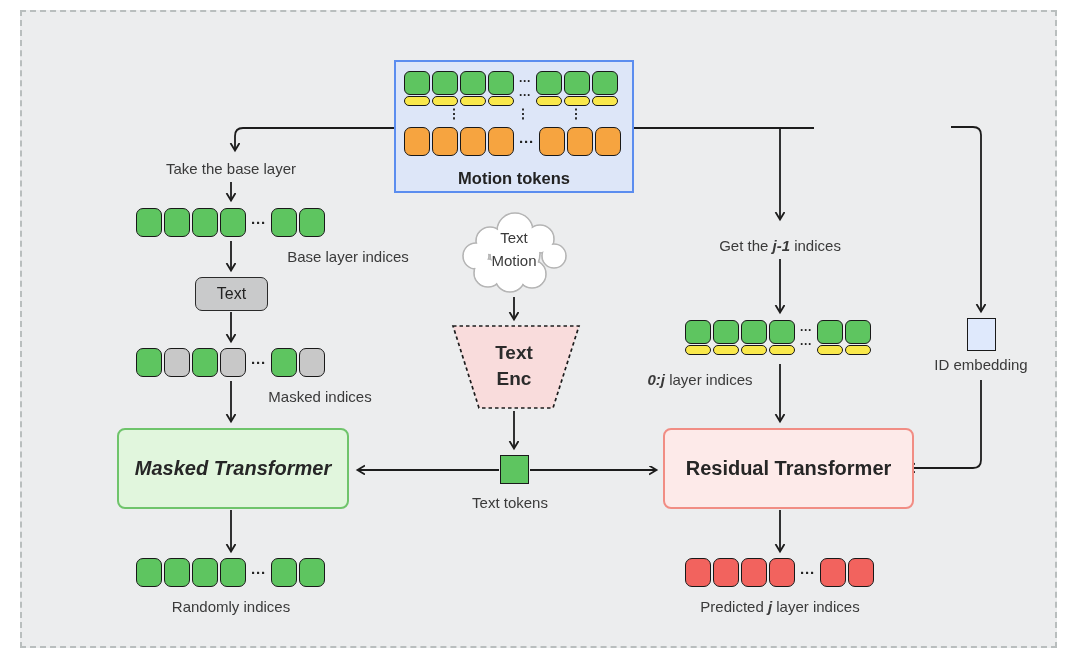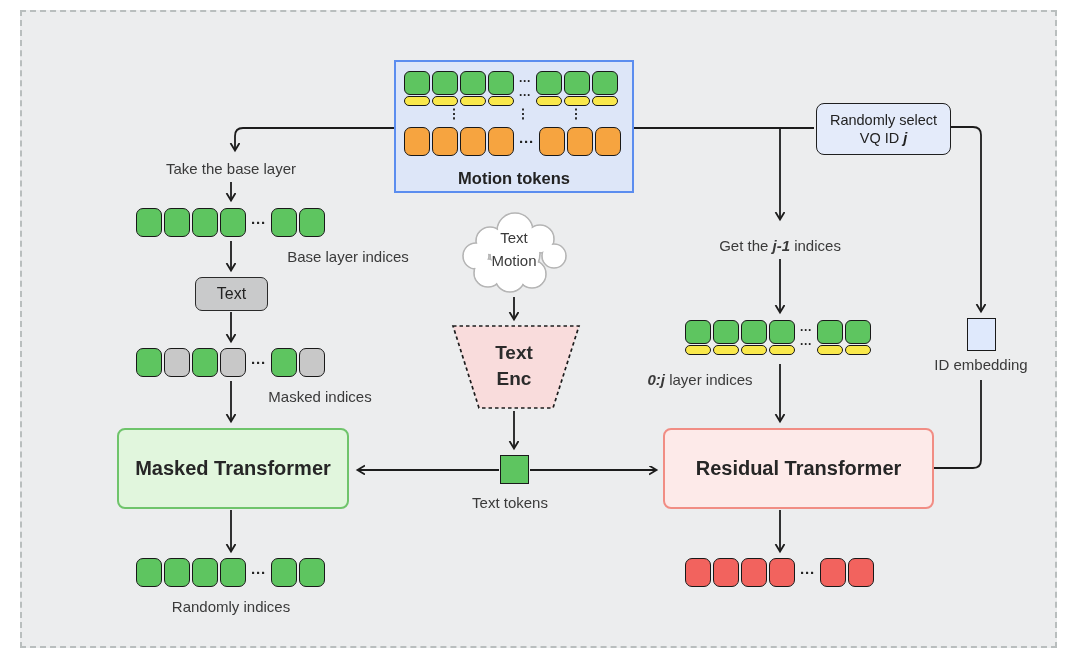--- a/index.html
+++ b/index.html
@@ -33,22 +33,22 @@
     box-sizing:border-box;background:var(--motion-fill);border:2px solid var(--motion-border);}
   .motion-label{position:absolute;left:514px;top:169px;transform:translateX(-50%);
     font-size:16.5px;font-weight:700;color:#222;white-space:nowrap;}
 
   .mask-box{position:absolute;left:195px;top:277px;width:73px;height:34px;box-sizing:border-box;
     background:var(--mask-fill);border:1.8px solid #2a2a2a;border-radius:7px;
     display:flex;align-items:center;justify-content:center;font-size:16px;color:#222;}
 
   .xformer{position:absolute;top:428px;height:81px;box-sizing:border-box;border-radius:8px;
     display:flex;align-items:center;justify-content:center;font-size:20px;font-weight:700;color:#262626;}
-  .xformer.masked{left:117px;width:232px;background:var(--masked-fill);border:2px solid var(--masked-border);}
-  .xformer.residual{left:663px;width:271px;background:var(--residual-fill);border:2px solid var(--residual-border);}
+  .xformer.masked{left:117px;width:232px;background:var(--masked-fill);border:2px solid var(--masked-border);font-style:italic;}
+  .xformer.residual{left:663px;width:251px;background:var(--residual-fill);border:2px solid var(--residual-border);}
 
   .rand-box{position:absolute;left:816px;top:103px;width:135px;height:52px;box-sizing:border-box;
     background:var(--rand-fill);border:1.8px solid #1f1f1f;border-radius:8px;
     display:flex;flex-direction:column;align-items:center;justify-content:center;
     font-size:14.5px;color:#222;line-height:1.25;}
 
   .square{position:absolute;box-sizing:border-box;border:1.7px solid #1a1a1a;}
   .text-tokens-sq{left:500px;top:455px;width:29px;height:29px;background:var(--green);}
   .id-sq{left:967px;top:318px;width:29px;height:33px;background:var(--id-fill);}
 
@@ -146,24 +146,20 @@
       </span>
       <span class="unit">
         <span class="tok" style="background: rgb(246, 164, 64);"></span>
       </span>
       <span class="unit">
         <span class="tok" style="background: rgb(246, 164, 64);"></span>
       </span>
     </div>
   <div class="motion-label">Motion tokens</div>
 
-  <div class="rand-box">
-    <span>Randomly select</span>
-    <span><span>VQ ID </span><span class="em">j</span></span>
-  </div>
 
   <div class="lbl" style="left:231px;top:160px">Take the base layer</div>
   <div class="token-row" style="left:136px;top:208px">
       <span class="unit">
         <span class="tok" style="background: rgb(94, 197, 96);"></span>
       </span>
       <span class="unit">
         <span class="tok" style="background: rgb(94, 197, 96);"></span>
       </span>
       <span class="unit">
@@ -310,16 +306,19 @@
         <span class="tok" style="background: rgb(242, 99, 94);"></span>
       </span>
       <span class="dots">···</span>
       <span class="unit">
         <span class="tok" style="background: rgb(242, 99, 94);"></span>
       </span>
       <span class="unit">
         <span class="tok" style="background: rgb(242, 99, 94);"></span>
       </span>
     </div>
+  <div class="lbl" style="left:780px;top:598px">
+    <span>Predicted </span><span class="em">j</span><span> layer indices</span>
+  </div>
 
   <div class="square id-sq"></div>
   <div class="lbl" style="left:981px;top:356px">ID embedding</div>
 </div>
 
 </body></html>

